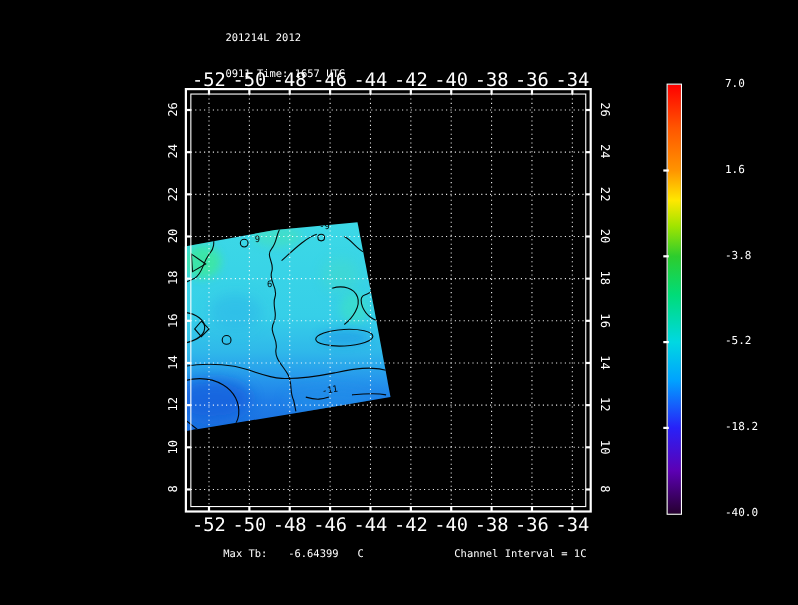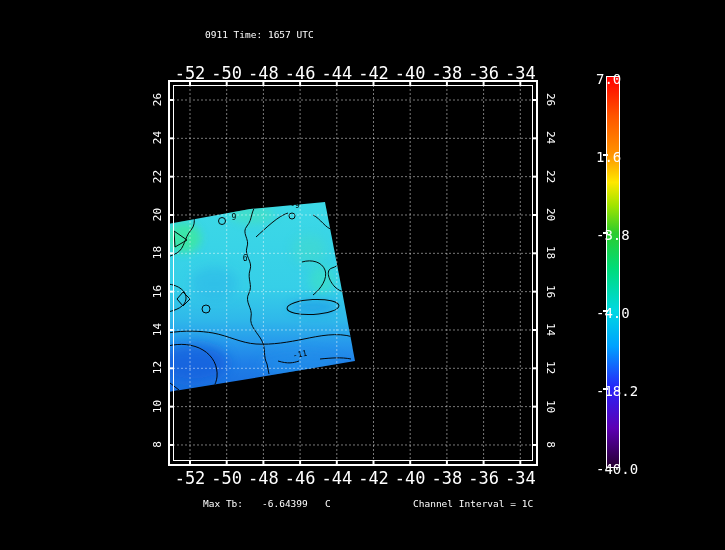--- a/index.html
+++ b/index.html
@@ -2,32 +2,33 @@
 <html><head>
 <meta charset="utf-8">
 <style>
   html,body{margin:0;padding:0;background:#000;}
   .stage{position:relative;width:725px;height:550px;background:#000;overflow:hidden;
          font-family:"DejaVu Sans Mono","Liberation Mono",monospace;color:#fff;}
   .title-block{position:absolute;left:205px;top:7px;font-size:9.5px;line-height:11px;white-space:pre;}
   .axis-label{position:absolute;font-size:17px;color:#fff;text-align:center;width:34px;}
   .lat-label{position:absolute;font-size:11px;color:#fff;text-align:center;width:22px;height:13px;line-height:13px;}
   .cbar{position:absolute;left:606px;top:76px;width:12px;height:390px;border:1px solid #fff;}
-  .cbar-label{position:absolute;left:596px;font-size:14px;color:#fff;white-space:pre;}
+  .cbar-label{position:absolute;left:659px;font-size:10px;color:#fff;white-space:pre;}
   .cbar-tick{position:absolute;left:603px;width:5px;height:2px;background:#fff;}
   .clabel{position:absolute;font-size:8px;line-height:8px;color:#000;white-space:pre;text-align:center;width:18px;}
   .footer-text{position:absolute;top:498px;font-size:9.5px;color:#fff;white-space:pre;}
   svg{position:absolute;left:0;top:0;}
 </style>
 </head>
 <body>
 
 <div class="stage">
 
   <div class="title-block">
+    <div>201214L 2012</div>
     <div>0911 Time: 1657 UTC</div>
   </div>
 
   <svg id="plot-svg" width="725" height="550">
     <defs>
       <linearGradient id="swb" x1="0" y1="0" x2="0" y2="1">
         <stop offset="0" stop-color="#3cd9e6"></stop>
         <stop offset="0.45" stop-color="#36cfe8"></stop>
         <stop offset="0.62" stop-color="#2fb8ea"></stop>
         <stop offset="0.75" stop-color="#2697ec"></stop>
@@ -194,21 +195,21 @@
       <span class="lat-label" style="left: 539px; top: 437.97px; transform: rotate(90deg);">8</span>
     </div>
 
   <div class="cbar" id="colorbar" style="background: linear-gradient(rgb(255, 0, 0) 0%, rgb(255, 85, 0) 10%, rgb(255, 148, 0) 20%, rgb(255, 232, 0) 27%, rgb(160, 228, 0) 33%, rgb(45, 204, 45) 40%, rgb(0, 220, 120) 49%, rgb(0, 216, 226) 60%, rgb(0, 162, 255) 69%, rgb(40, 33, 248) 80%, rgb(92, 0, 180) 90%, rgb(38, 0, 48) 100%);"></div>
   <div id="colorbar-labels">
       <span class="cbar-label" style="top: 71px;">7.0</span>
       <span class="cbar-label" style="top: 149px;">1.6</span>
       <span class="cbar-tick" style="top: 154px;"></span>
       <span class="cbar-label" style="top: 227px;">-3.8</span>
       <span class="cbar-tick" style="top: 232px;"></span>
-      <span class="cbar-label" style="top: 305px;">-4.0</span>
+      <span class="cbar-label" style="top: 305px;">-5.2</span>
       <span class="cbar-tick" style="top: 310px;"></span>
       <span class="cbar-label" style="top: 383px;">-18.2</span>
       <span class="cbar-tick" style="top: 388px;"></span>
       <span class="cbar-label" style="top: 461px;">-40.0</span>
     </div>
 
   <div id="contour-labels">
       <span class="clabel" style="left: 225.04px; top: 213.865px; transform: none;">9</span>
       <span class="clabel" style="left: 285.962px; top: 202.366px; transform: none;">-9</span>
       <span class="clabel" style="left: 236.05px; top: 255.07px; transform: none;">6</span>

